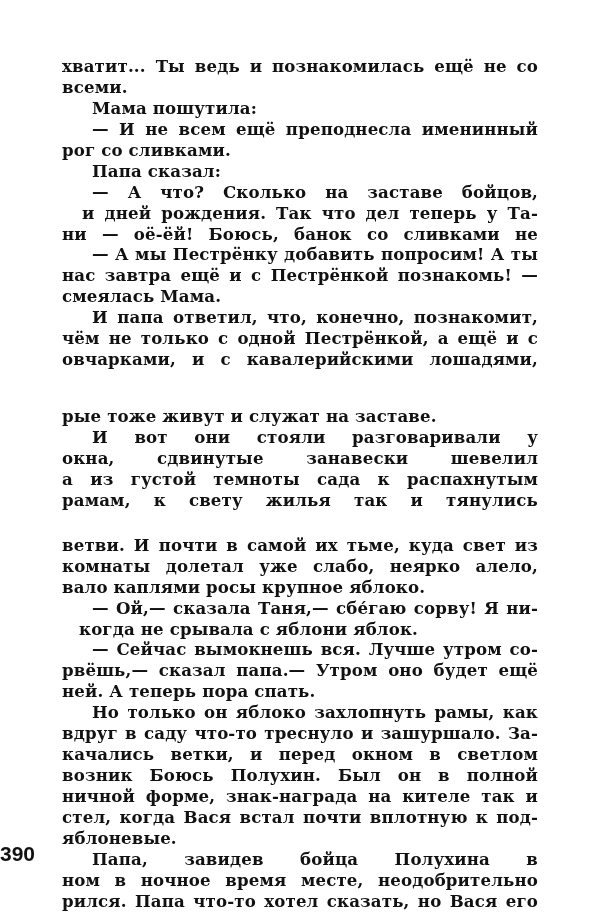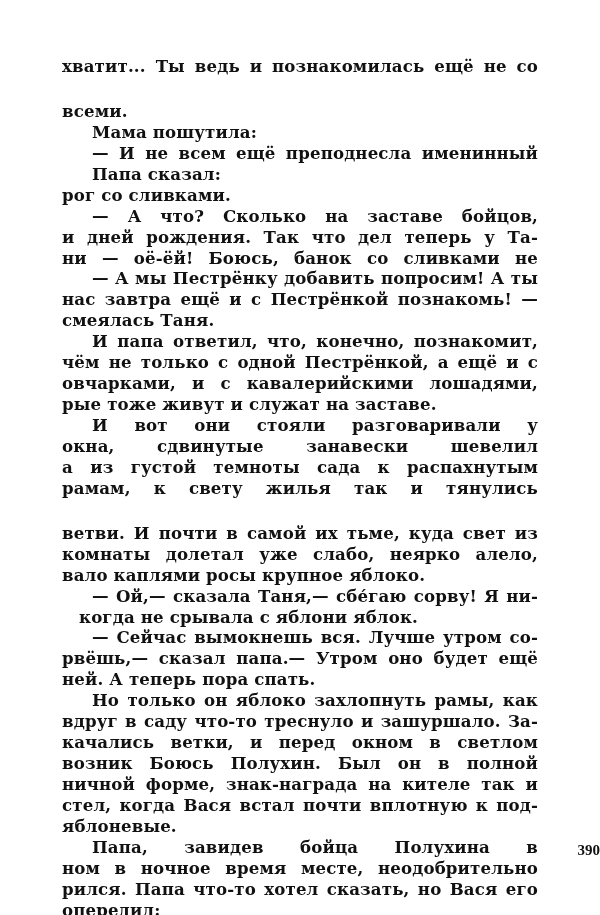--- a/index.html
+++ b/index.html
@@ -43,48 +43,48 @@
       text-align-last: left;
     }
     .line.indent {
       padding-left: 30px;
     }
     .page-number {
       position: absolute;
       left: 0;
       width: 600px;
       top: 842px;
-      text-align: right;
-      font-family: Liberation Serif, serif;
+      text-align: left;
+      font-family: Liberation Sans, sans-serif;
       font-weight: bold;
-      font-size: 15px;
+      font-size: 21px;
       color: #111111;
     }
   </style>
 </head>
 <body>
 
 <div class="page">
   <div class="text-block" id="text-block">
       <span class="line" style="white-space: normal; overflow: hidden;">хватит... Ты ведь и познакомилась ещё не со</span>
-      <span class="line last" style="white-space: normal; overflow: hidden; margin-top: 24px;">всеми.</span>
+      <span class="line last" style="white-space: normal; overflow: hidden;">всеми.</span>
       <span class="line indent last" style="white-space: normal; overflow: hidden;">Мама пошутила:</span>
       <span class="line indent" style="white-space: normal; overflow: hidden;">— И не всем ещё преподнесла именинный пи-</span>
+      <span class="line last" style="white-space: normal; overflow: hidden;">рог со сливками.</span>
       <span class="line indent last" style="white-space: normal; overflow: hidden;">Папа сказал:</span>
-      <span class="line last" style="white-space: normal; overflow: hidden;">рог со сливками.</span>
       <span class="line indent" style="white-space: normal; overflow: hidden;">— А что? Сколько на заставе бойцов, столько</span>
-      <span class="line" style="white-space: normal; overflow: hidden;">и дней рождения. Так что дел теперь у Та-</span>
+      <span class="line" style="white-space: normal; overflow: hidden; margin-left: 20px;">и дней рождения. Так что дел теперь у Та-</span>
       <span class="line" style="white-space: normal; overflow: hidden;">ни — оё-ёй! Боюсь, банок со сливками не хватит.</span>
       <span class="line indent" style="white-space: normal; overflow: hidden;">— А мы Пестрёнку добавить попросим! А ты</span>
       <span class="line" style="white-space: normal; overflow: hidden;">нас завтра ещё и с Пестрёнкой познакомь! — за-</span>
-      <span class="line last" style="white-space: normal; overflow: hidden;">смеялась Таня.</span>
+      <span class="line last" style="white-space: normal; overflow: hidden;">смеялась Мама.</span>
       <span class="line indent" style="white-space: normal; overflow: hidden;">И папа ответил, что, конечно, познакомит, при-</span>
       <span class="line" style="white-space: normal; overflow: hidden;">чём не только с одной Пестрёнкой, а ещё и с</span>
       <span class="line" style="white-space: normal; overflow: hidden;">овчарками, и с кавалерийскими лошадями, кото-</span>
-      <span class="line last" style="white-space: normal; overflow: hidden;">рые тоже живут и служат на заставе.</span>
+      <span class="line last" style="white-space: normal; overflow: hidden; margin-top: 36px;">рые тоже живут и служат на заставе.</span>
       <span class="line indent" style="white-space: normal; overflow: hidden;">И вот они стояли разговаривали у раскрытого</span>
       <span class="line" style="white-space: normal; overflow: hidden;">окна, сдвинутые занавески шевелил сквознячок,</span>
       <span class="line" style="white-space: normal; overflow: hidden;">а из густой темноты сада к распахнутым белым</span>
       <span class="line" style="white-space: normal; overflow: hidden;">рамам, к свету жилья так и тянулись яблоневые</span>
       <span class="line" style="white-space: normal; overflow: hidden; margin-top: 24px;">ветви. И почти в самой их тьме, куда свет из</span>
       <span class="line" style="white-space: normal; overflow: hidden;">комнаты долетал уже слабо, неярко алело, отли-</span>
       <span class="line last" style="white-space: normal; overflow: hidden;">вало каплями росы крупное яблоко.</span>
       <span class="line indent" style="white-space: normal; overflow: hidden;">— Ой,— сказала Таня,— сбе́гаю сорву! Я ни-</span>
       <span class="line last" style="white-space: normal; overflow: hidden; margin-left: 17px;">когда не срывала с яблони яблок.</span>
       <span class="line indent" style="white-space: normal; overflow: hidden;">— Сейчас вымокнешь вся. Лучше утром со-</span>

